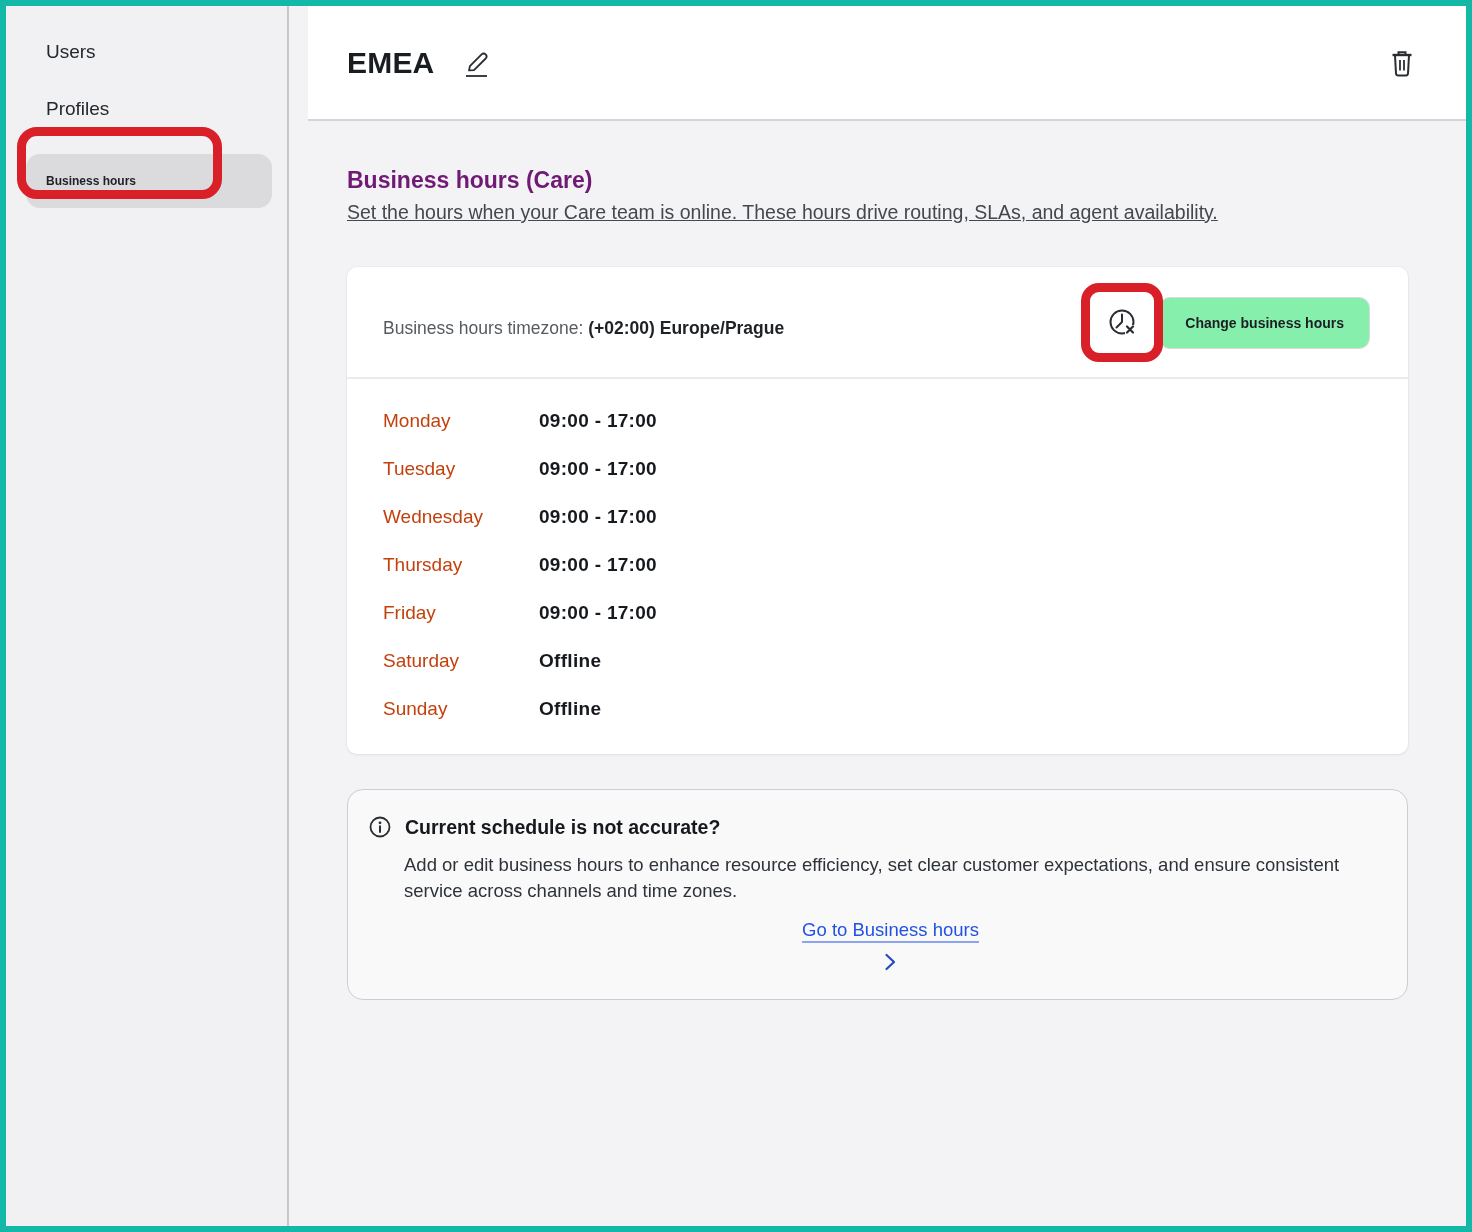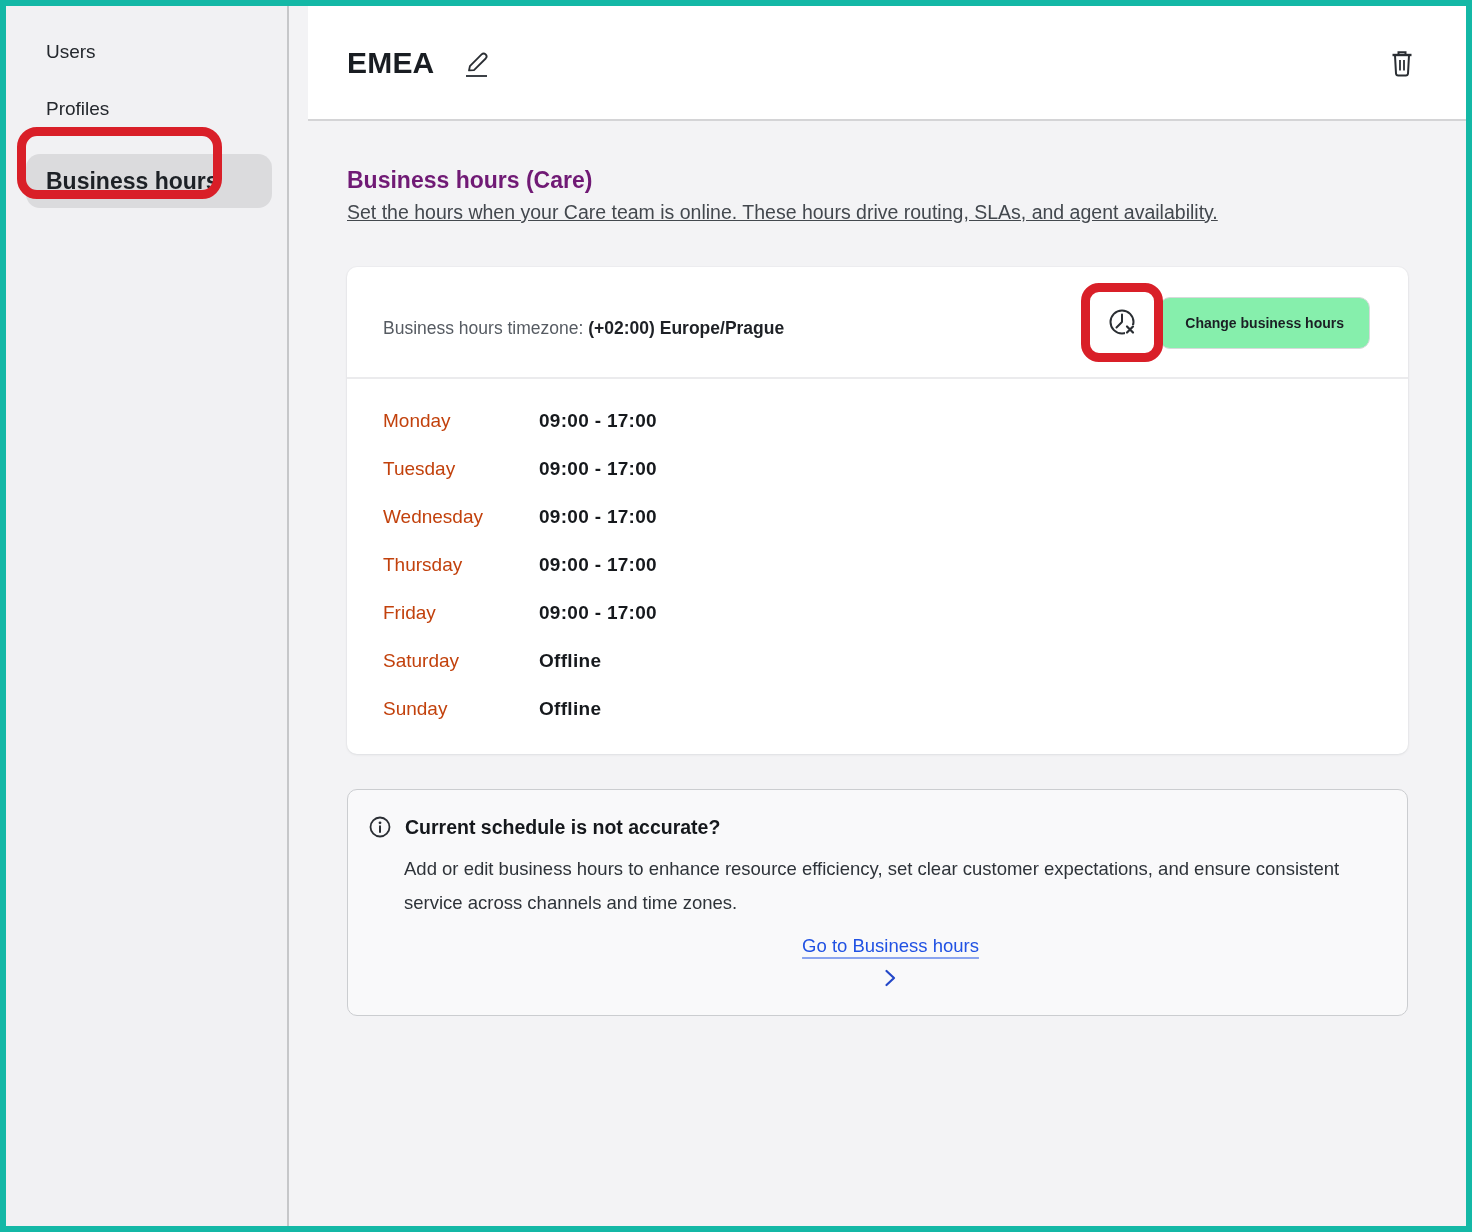--- a/index.html
+++ b/index.html
@@ -35,21 +35,21 @@
   }
   .nav-pill {
     margin: 14px 0 0 20px;
     width: 246px;
     height: 54px;
     border-radius: 14px;
     background: #dbdbdd;
     display: flex;
     align-items: center;
     padding-left: 20px;
-    font-size: 23px;
+    font-size: 12px;
     font-weight: 700;
     color: #1d2126;
     cursor: pointer;
   }
   .annotation-sidebar {
     position: absolute;
     left: 11px;
     top: 121px;
     width: 205px;
     height: 72px;
@@ -171,30 +171,30 @@
     align-items: center;
     font-size: 19px;
   }
   .sched-day { width: 156px; color: #c2410c; }
   .sched-hours { font-weight: 700; color: #16191d; letter-spacing: 0.3px; }
 
   
   .info-box {
     margin: 35px 0 0 0;
     border: 1.5px solid #cbcdd0;
-    border-radius: 10px;
+    border-radius: 16px;
     background: #f9f9fa;
     padding: 25px 30px 27px 20px;
   }
   .info-title-row { display: flex; align-items: center; gap: 13px; }
   .info-title { font-size: 19.5px; font-weight: 700; color: #15181c; }
   .info-body {
     margin: 13px 0 0 36px;
     font-size: 18.5px;
-    line-height: 34px;
+    line-height: 26px;
     color: #2e3339;
     max-width: 952px;
   }
   .info-link-row {
     margin: 15px 0 0 36px;
     display: flex;
     align-items: center;
     gap: 11px;
     flex-direction: column;
   }

